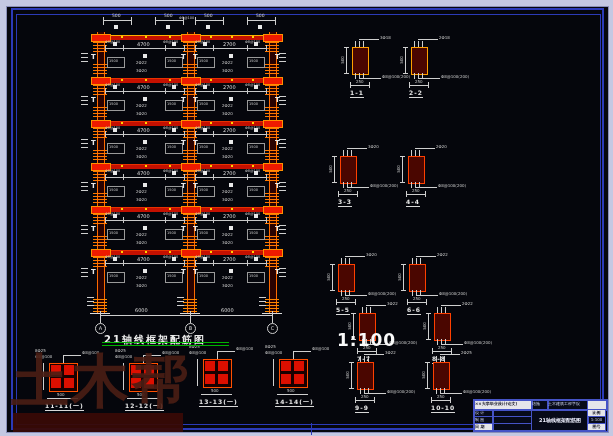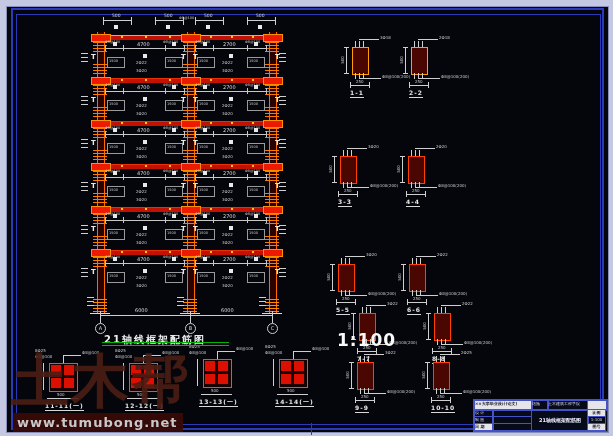--- a/index.html
+++ b/index.html
@@ -822,21 +822,20 @@
       </div>
 
     <div id="title-text">21轴线框架配筋图</div>
     <div class="greenline" style="top:335px;"></div>
     <div class="greenline" style="top:338px;"></div>
 
     <div id="scale-big">1:100</div>
 
     <div id="wm-brand">土木帮</div>
     <div id="wm-band"></div>
-    <div id="wm-url">www.tumubong.net</div>
 
     <div id="title-block">
       <div class="cell white" style="left:0;top:0;width:57px;height:9px;">××大学毕业设计(论文)</div>
       <div class="cell" style="left:57px;top:0;width:16px;height:9px;">结施</div>
       <div class="cell" style="left:73px;top:0;width:40px;height:9px;">土木建筑工程学院</div>
       <div class="cell white" style="left:113px;top:0;width:18px;height:9px;"></div>
       <div id="tb-left" class="abs" style="left:0;top:9px;width:57px;height:21px;">
           <div style="position: absolute; left: 0px; top: 0px; width: 57px; height: 7px;">
             <div class="cell" style="left: 0px; top: 0px; width: 18px; height: 6px; font-size: 4px; line-height: 6px;">设 计</div>
             <div class="cell" style="left: 18px; top: 0px; width: 38px; height: 6px; font-size: 4px;"></div>

